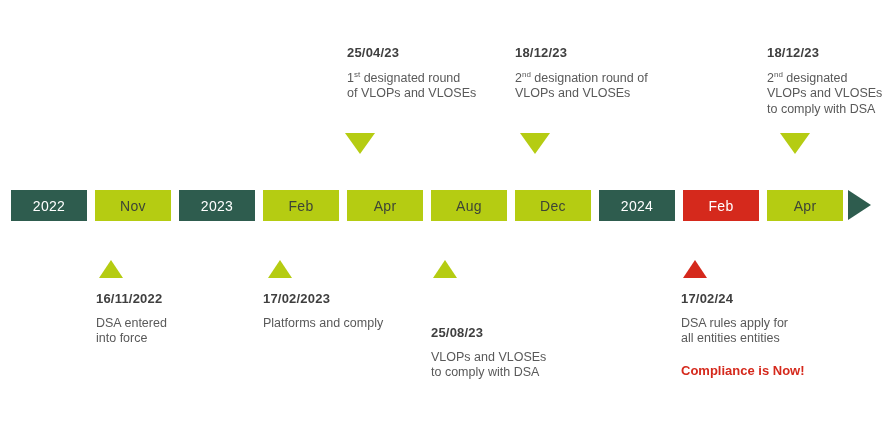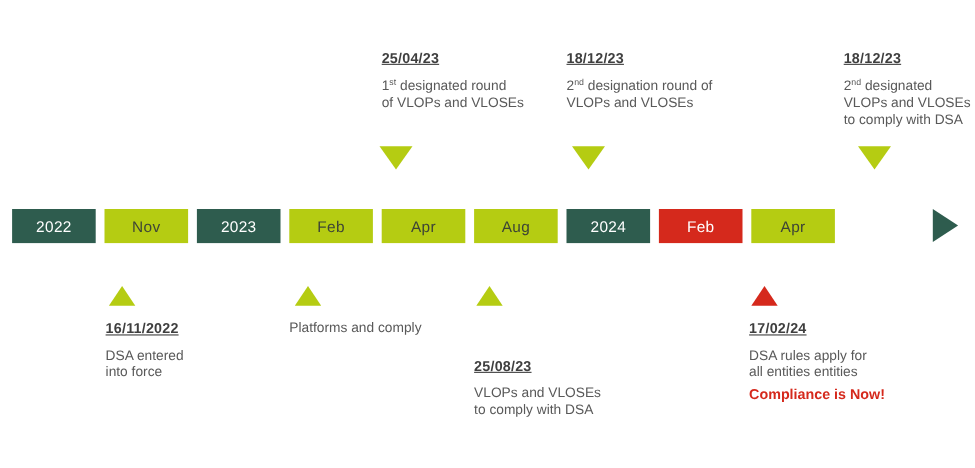--- a/index.html
+++ b/index.html
@@ -50,26 +50,25 @@
     line-height: 15.5px;
     color: var(--body-text);
     white-space: nowrap;
   }
   .ann .date {
     font-size: 13px;
     font-weight: bold;
     color: var(--date-text);
     letter-spacing: 0.2px;
     margin-bottom: 10px;
-    text-decoration: underline;
   }
   .ann-bottom .date { margin-bottom: 9px; }
   .ann sup { font-size: 8px; line-height: 0; }
   .highlight {
-    margin-top: 4px;
+    margin-top: 16px;
     font-size: 13px;
     font-weight: bold;
     color: var(--red);
   }
 
   
   .tri-down {
     position: absolute;
     width: 0; height: 0;
     border-left: 15px solid transparent;
@@ -112,35 +111,37 @@
   </div>
   <div class="tri-down" style="left:780px; top:133px;"></div>
 
   <div class="bar">
       <div class="seg seg-dark">2022</div>
       <div class="seg seg-light">Nov</div>
       <div class="seg seg-dark">2023</div>
       <div class="seg seg-light">Feb</div>
       <div class="seg seg-light">Apr</div>
       <div class="seg seg-light">Aug</div>
+      <div class="seg seg-light">Dec</div>
       <div class="seg seg-dark">2024</div>
       <div class="seg seg-red">Feb</div>
       <div class="seg seg-light">Apr</div>
     </div>
   <div class="arrow"></div>
 
   <div class="tri-up" style="left:99px; top:260px;"></div>
   <div class="ann ann-bottom" style="left:96px; top:291px;">
     <div class="date">16/11/2022</div>
     <div>DSA entered</div>
     <div>into force</div>
   </div>
 
   <div class="tri-up" style="left:268px; top:260px;"></div>
   <div class="ann ann-bottom" style="left:263px; top:291px;">
+    <div class="date">17/02/2023</div>
     <div>Platforms and comply</div>
   </div>
 
   <div class="tri-up" style="left:433px; top:260px;"></div>
   <div class="ann ann-bottom" style="left:431px; top:291px;margin-top:34px;">
     <div class="date">25/08/23</div>
     <div>VLOPs and VLOSEs</div>
     <div>to comply with DSA</div>
   </div>
 

